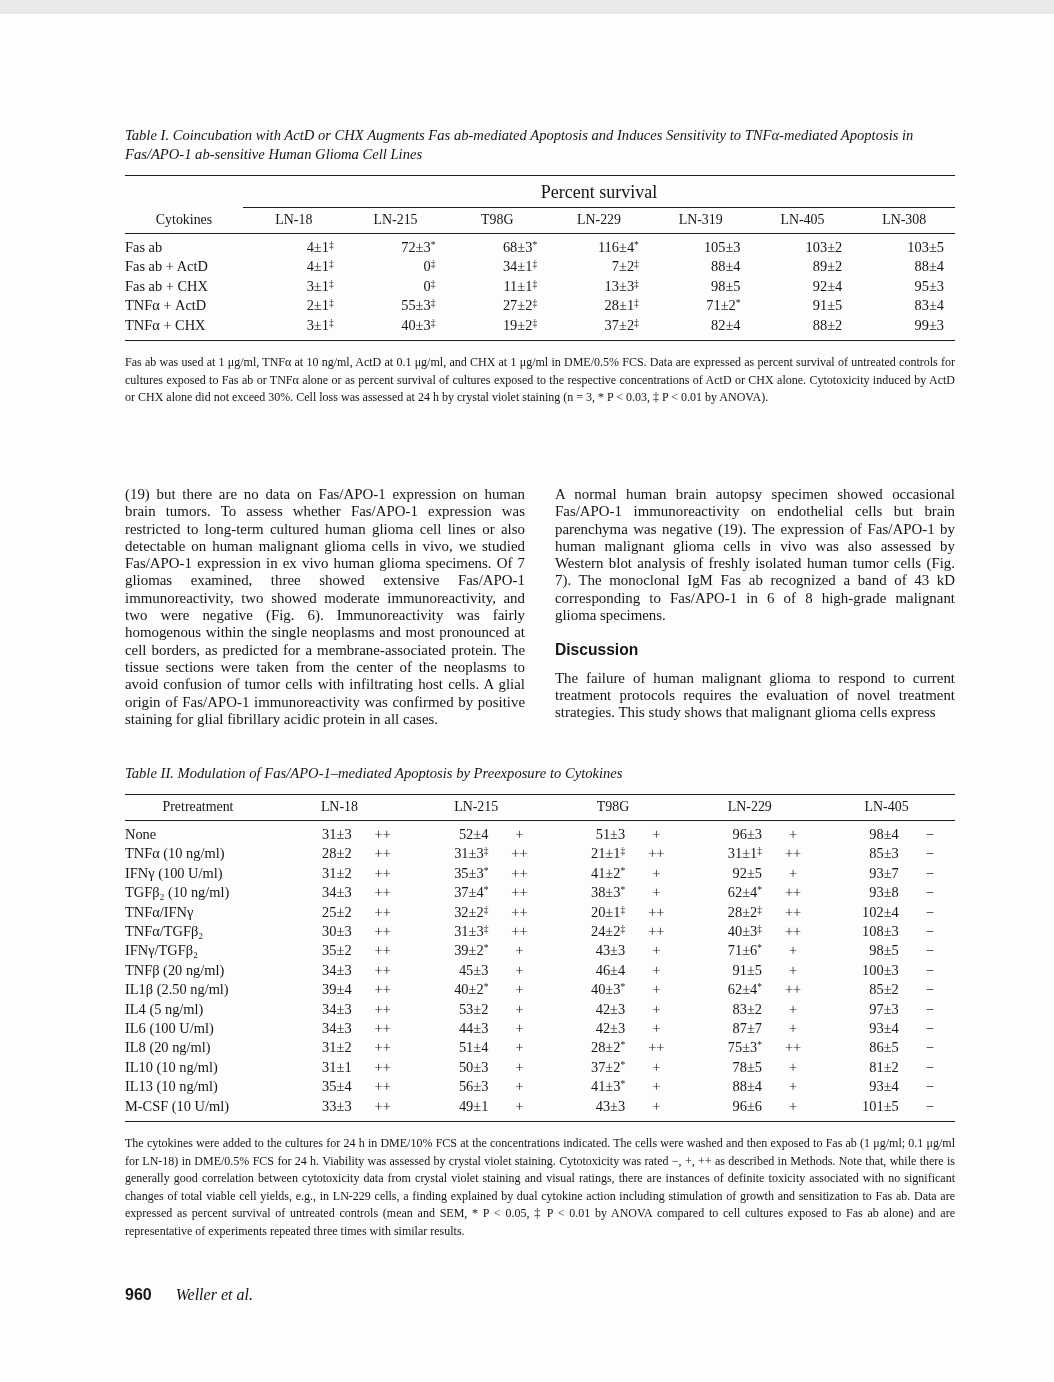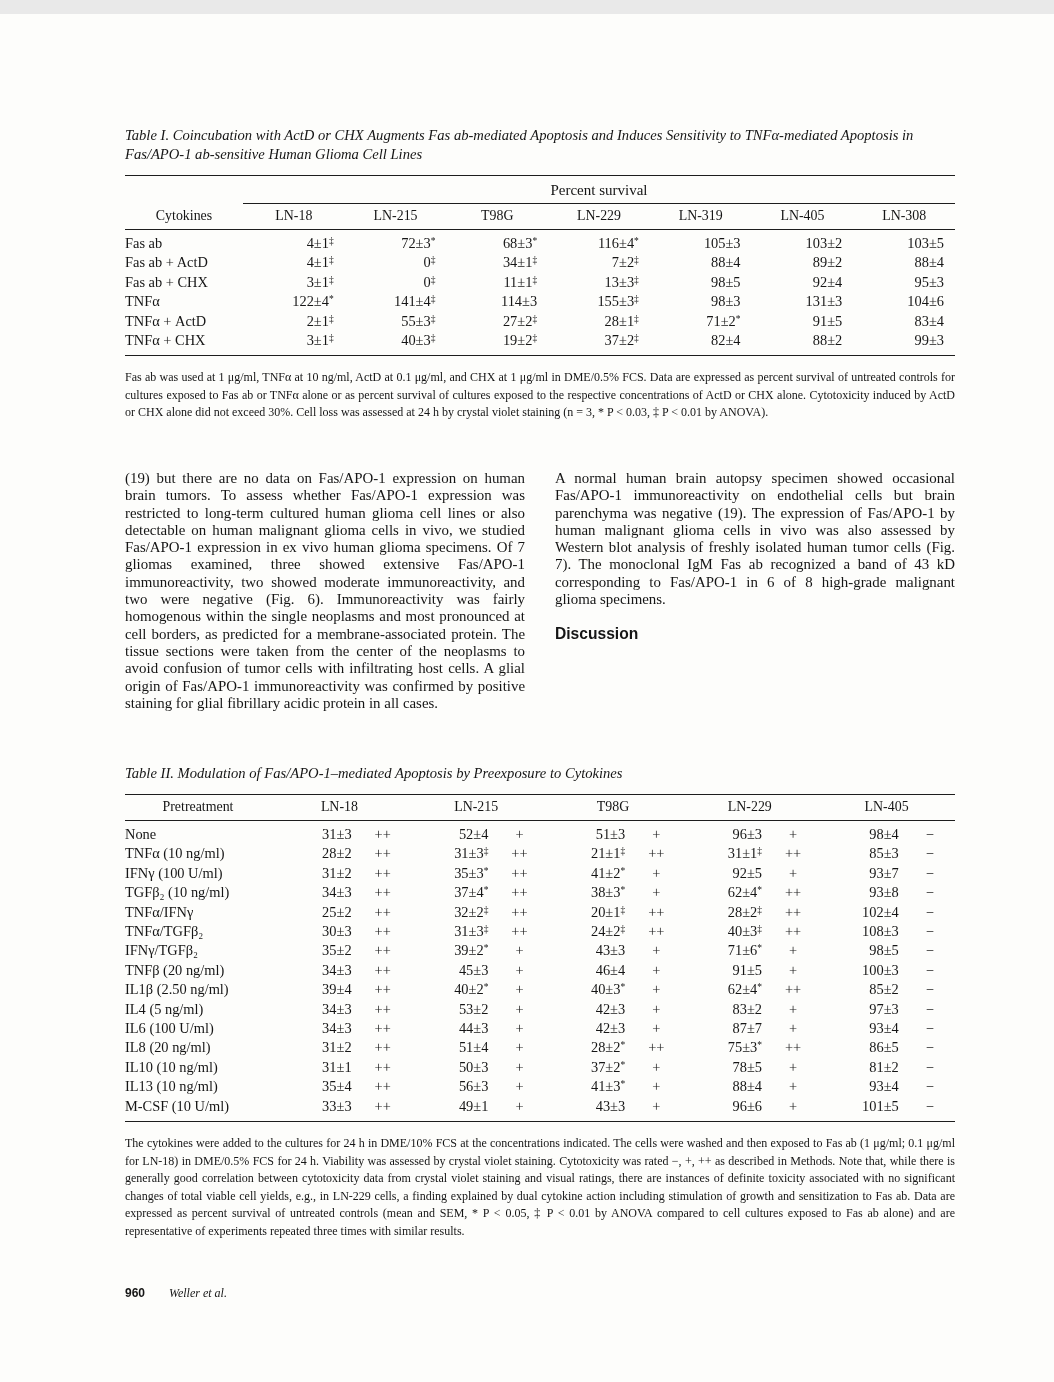--- a/index.html
+++ b/index.html
@@ -32,21 +32,21 @@
   
   .grid1, .tbody1 .trow { display: grid; grid-template-columns: 118px repeat(7, 1fr); }
   .grid2, .tbody2 .trow { display: grid; grid-template-columns: 146px repeat(5, 1fr 0.58fr); }
 
   .hrow { padding: 4px 0 5px; align-items: end; font-size: 13.9px; }
   .hcell { text-align: center; white-space: nowrap; }
   .spanrow { padding-top: 6px; }
   .spangroup {
     grid-column: 2 / -1;
     text-align: center;
-    font-size: 15px;
+    font-size: 18px;
     padding-bottom: 4px;
     border-bottom: 1.3px solid #1d1d1d;
   }
 
   .tbody1, .tbody2 { padding: 4px 0 5px; }
   .trow { font-size: 14.4px; line-height: 19.4px; }
   .tcell { white-space: nowrap; }
 
   .tbody1 .tcell { text-align: right; padding-right: 11px; }
   .tbody1 .c0 { text-align: left; padding-right: 0; }
@@ -77,31 +77,31 @@
   .heading {
     font-family: "Liberation Sans", sans-serif;
     font-weight: bold;
     font-size: 15.6px;
     margin: 17px 0 11px 0;
     text-align: left;
   }
   .bcol p { margin: 0; }
 
   
-  .footer { font-size: 12px; }
+  .footer { font-size: 16px; }
   .footer .pagenum {
     font-family: "Liberation Sans", sans-serif;
     font-weight: bold;
     margin-right: 24px;
   }
   .footer .authors { font-style: italic; }
 
   
   .tableI-block  { left: 125px; top: 112px; width: 830px; }
-  .body-block    { left: 125px; top: 456px; }
+  .body-block    { left: 125px; top: 472px; }
   .tableII-block { left: 125px; top: 750px; width: 830px; }
   .footer        { left: 125px; top: 1272px; }
 </style>
 </head>
 <body>
 
 <div class="page">
 
   <section class="abs tableI-block">
     <div class="table-title">Table I. Coincubation with ActD or CHX Augments Fas ab-mediated Apoptosis and Induces Sensitivity to TNFα-mediated Apoptosis in Fas/APO-1 ab-sensitive Human Glioma Cell Lines</div>
@@ -151,30 +151,20 @@
           <div class="tcell c0">Fas ab + CHX</div>
           <div class="tcell c1">3±1<sup>‡</sup></div>
           <div class="tcell c2">0<sup>‡</sup></div>
           <div class="tcell c3">11±1<sup>‡</sup></div>
           <div class="tcell c4">13±3<sup>‡</sup></div>
           <div class="tcell c5">98±5</div>
           <div class="tcell c6">92±4</div>
           <div class="tcell c7">95±3</div>
         </div>
         <div class="trow">
-          <div class="tcell c0">TNFα</div>
-          <div class="tcell c1">122±4<sup>*</sup></div>
-          <div class="tcell c2">141±4<sup>‡</sup></div>
-          <div class="tcell c3">114±3</div>
-          <div class="tcell c4">155±3<sup>‡</sup></div>
-          <div class="tcell c5">98±3</div>
-          <div class="tcell c6">131±3</div>
-          <div class="tcell c7">104±6</div>
-        </div>
-        <div class="trow">
           <div class="tcell c0">TNFα + ActD</div>
           <div class="tcell c1">2±1<sup>‡</sup></div>
           <div class="tcell c2">55±3<sup>‡</sup></div>
           <div class="tcell c3">27±2<sup>‡</sup></div>
           <div class="tcell c4">28±1<sup>‡</sup></div>
           <div class="tcell c5">71±2<sup>*</sup></div>
           <div class="tcell c6">91±5</div>
           <div class="tcell c7">83±4</div>
         </div>
         <div class="trow">
@@ -194,20 +184,21 @@
   </section>
 
   <section class="abs body-block">
     <div class="bodycols">
       <div class="bcol">
         <p>(19) but there are no data on Fas/APO-1 expression on human brain tumors. To assess whether Fas/APO-1 expression was restricted to long-term cultured human glioma cell lines or also detectable on human malignant glioma cells in vivo, we studied Fas/APO-1 expression in ex vivo human glioma specimens. Of 7 gliomas examined, three showed extensive Fas/APO-1 immunoreactivity, two showed moderate immunoreactivity, and two were negative (Fig. 6). Immunoreactivity was fairly homogenous within the single neoplasms and most pronounced at cell borders, as predicted for a membrane-associated protein. The tissue sections were taken from the center of the neoplasms to avoid confusion of tumor cells with infiltrating host cells. A glial origin of Fas/APO-1 immunoreactivity was confirmed by positive staining for glial fibrillary acidic protein in all cases.</p>
       </div>
       <div class="bcol">
         <p>A normal human brain autopsy specimen showed occasional Fas/APO-1 immunoreactivity on endothelial cells but brain parenchyma was negative (19). The expression of Fas/APO-1 by human malignant glioma cells in vivo was also assessed by Western blot analysis of freshly isolated human tumor cells (Fig. 7). The monoclonal IgM Fas ab recognized a band of 43 kD corresponding to Fas/APO-1 in 6 of 8 high-grade malignant glioma specimens.</p>
         <div class="heading">Discussion</div>
+        <p>The failure of human malignant glioma to respond to current treatment protocols requires the evaluation of novel treatment strategies. This study shows that malignant glioma cells express</p>
       </div>
     </div>
   </section>
 
   <section class="abs tableII-block">
     <div class="table-title">Table II. Modulation of Fas/APO-1–mediated Apoptosis by Preexposure to Cytokines</div>
     <div class="rule"></div>
 
 
     <div class="grid2 hrow">

